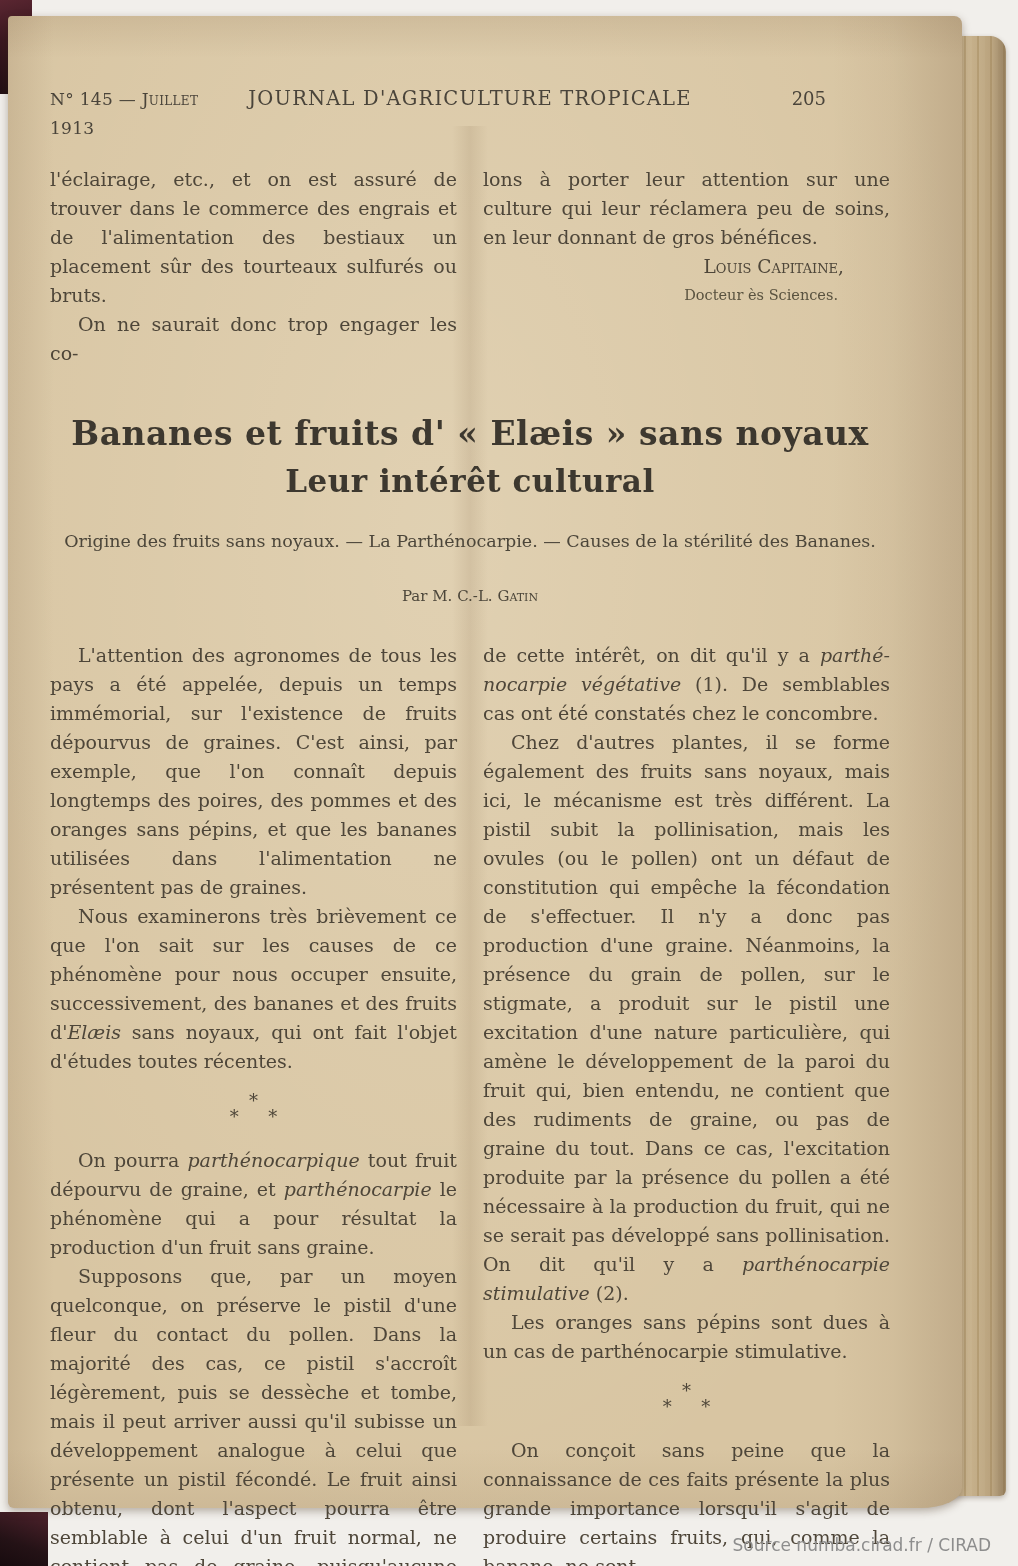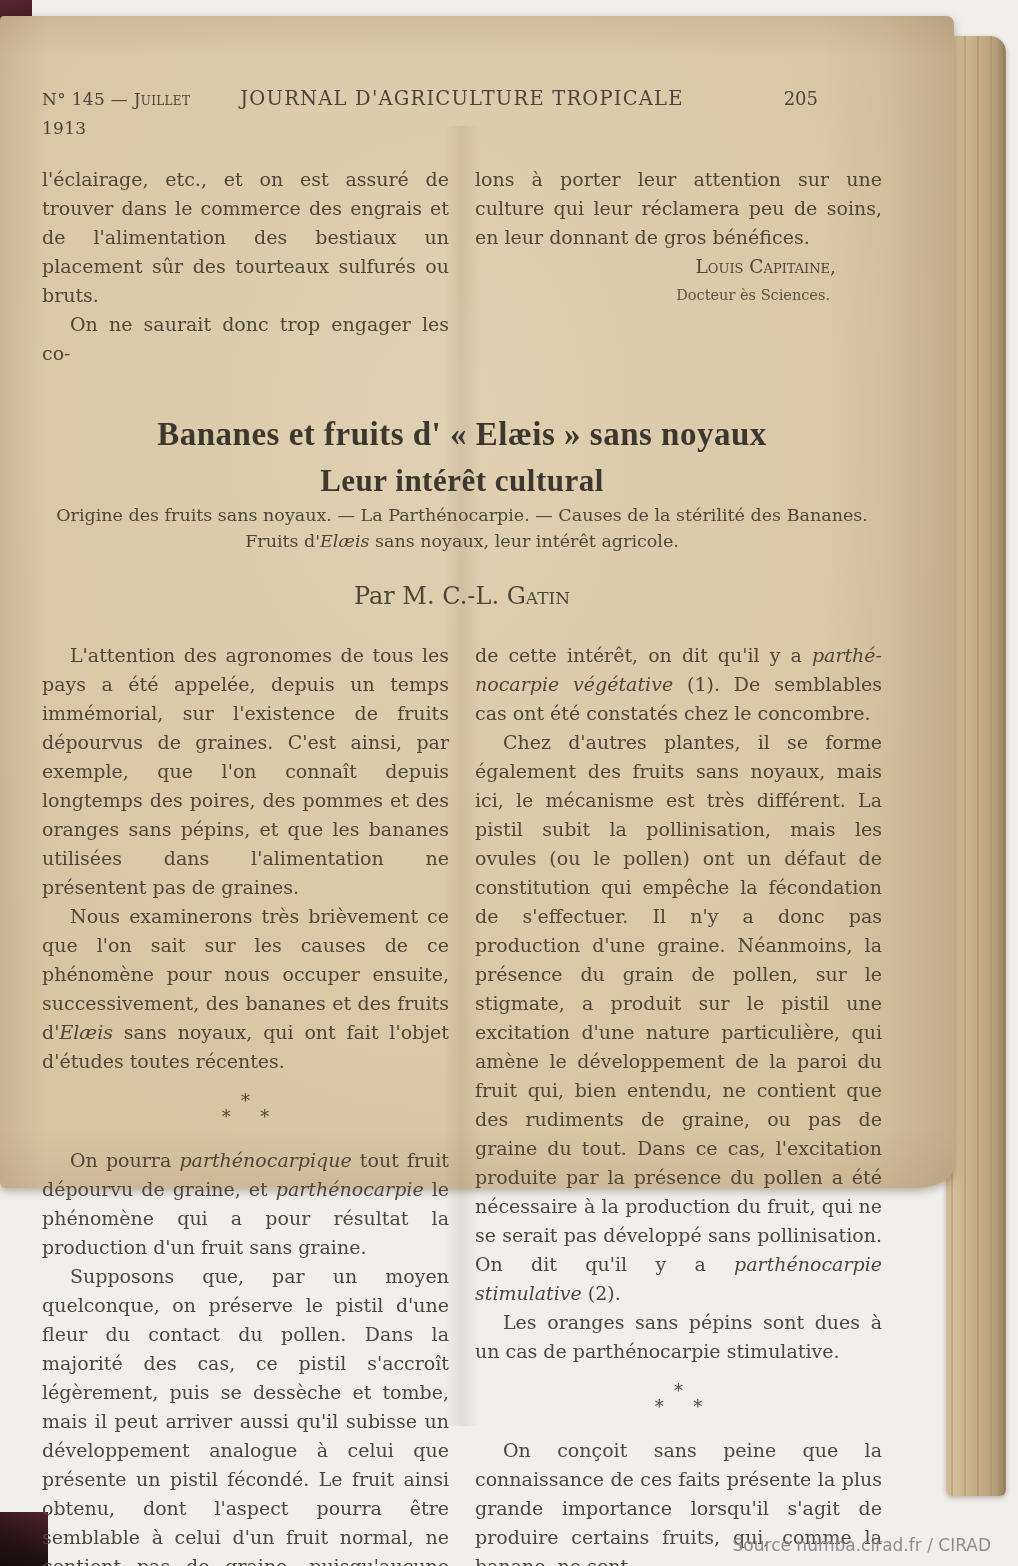--- a/index.html
+++ b/index.html
@@ -21,21 +21,21 @@
   .page-stack{
     position:absolute;left:946px;top:36px;width:60px;height:1460px;
     background:
       linear-gradient(90deg, rgba(120,92,58,0) 0 10px, rgba(120,92,58,.25) 46px, rgba(90,66,40,.4) 56px),
       repeating-linear-gradient(90deg,#cfba94 0 5px,#bfa87e 5px 7px,#d2be99 7px 13px);
     border-radius:10px 16px 6px 6px;
     box-shadow:0 2px 5px rgba(60,40,20,.3);
   }
   
   .page{
-    position:absolute;left:0;top:16px;width:954px;height:1172px;
+    position:absolute;left:8px;top:16px;width:954px;height:1492px;
     background:
       linear-gradient(180deg, rgba(110,80,50,.12), rgba(110,80,50,0) 42px),
       linear-gradient(90deg, rgba(101,72,44,.13), rgba(101,72,44,0) 46px),
       linear-gradient(270deg, rgba(101,72,44,.20), rgba(101,72,44,.06) 70px, rgba(101,72,44,0) 130px),
       linear-gradient(0deg, rgba(110,80,50,.10), rgba(110,80,50,0) 60px),
       radial-gradient(ellipse at 45% 35%, rgba(255,250,235,.22), rgba(255,250,235,0) 75%),
       #d8c5a2;
     border-radius:4px 8px 42px 6px / 4px 8px 20px 6px;
     box-shadow:0 3px 8px rgba(60,40,20,.35);
   }
@@ -56,25 +56,25 @@
   .issue{font-size:17px;letter-spacing:.3px;}
   .journal{font-size:19.5px;letter-spacing:1.2px;text-align:center;font-weight:500;}
   .folio{font-size:18px;text-align:right;padding-right:64px;}
   .sc{font-variant:small-caps;}
   .cols{display:flex;gap:26px;}
   .col{flex:1 1 0;min-width:0;text-align:justify;hyphens:auto;}
   .col p{margin:0;}
   .ind{text-indent:28px;}
   .sig-name{text-align:right;padding-right:46px;font-size:18.5px;margin-top:8px;}
   .sig-title{text-align:right;padding-right:52px;font-size:14.5px;color:#59523f;margin-top:3px;}
-  .title-block{text-align:center;margin-top:44px;color:#3d382f;font-family:Liberation Serif, serif;}
+  .title-block{text-align:center;margin-top:44px;color:#3d382f;}
   .title-l1{font-size:33px;font-weight:700;letter-spacing:.5px;line-height:44px;}
   .title-l2{font-size:31px;font-weight:700;letter-spacing:.5px;line-height:42px;margin-top:4px;}
-  .subtitle{text-align:center;font-size:17.5px;line-height:26px;color:#4c463a;}
-  .byline{text-align:center;margin-top:28px;font-size:24px;color:#4c463a;}
+  .subtitle{text-align:center;margin-top:26px;font-size:17.5px;line-height:26px;color:#4c463a;}
+  .byline{text-align:center;margin-top:28px;font-size:15px;color:#4c463a;}
   .main-cols{margin-top:30px;}
   .sep{text-align:center;margin:17px 0 21px;color:#4e4639;text-indent:0;}
   .sep .t{display:block;font-size:18px;line-height:15px;}
   .sep .b{display:block;font-size:18px;line-height:17px;letter-spacing:12px;padding-left:12px;}
   
   .credit{
     position:absolute;right:27px;top:1534px;
     font-family:"DejaVu Sans","Liberation Sans",sans-serif;
     font-size:17px;color:#8d8d8d;line-height:22px;
   }
@@ -109,21 +109,20 @@
       </div>
     </div>
 
     <div class="title-block">
       <div class="title-l1">Bananes et fruits d' « Elæis » sans noyaux</div>
       <div class="title-l2">Leur intérêt cultural</div>
     </div>
 
     <div class="subtitle">
       <div>Origine des fruits sans noyaux. — La Parthénocarpie. — Causes de la stérilité des Bananes.</div>
-      <div><span>Fruits d'</span><i>Elæis</i><span> sans noyaux, leur intérêt agricole.</span></div>
     </div>
 
     <div class="byline"><span>Par M. C.-L. </span><span class="sc">Gatin</span></div>
 
     <div class="cols main-cols">
 
       <div class="col">
         <p class="ind">L'attention des agronomes de tous les pays a été appelée, depuis un temps immémorial, sur l'existence de fruits dépourvus de graines. C'est ainsi, par exemple, que l'on connaît depuis longtemps des poires, des pommes et des oranges sans pépins, et que les bananes utilisées dans l'alimentation ne présentent pas de graines.</p>
         <p class="ind"><span>Nous examinerons très brièvement ce que l'on sait sur les causes de ce phénomène pour nous occuper ensuite, successivement, des bananes et des fruits d'</span><i>Elæis</i><span> sans noyaux, qui ont fait l'objet d'études toutes récentes.</span></p>
         <div class="sep">

